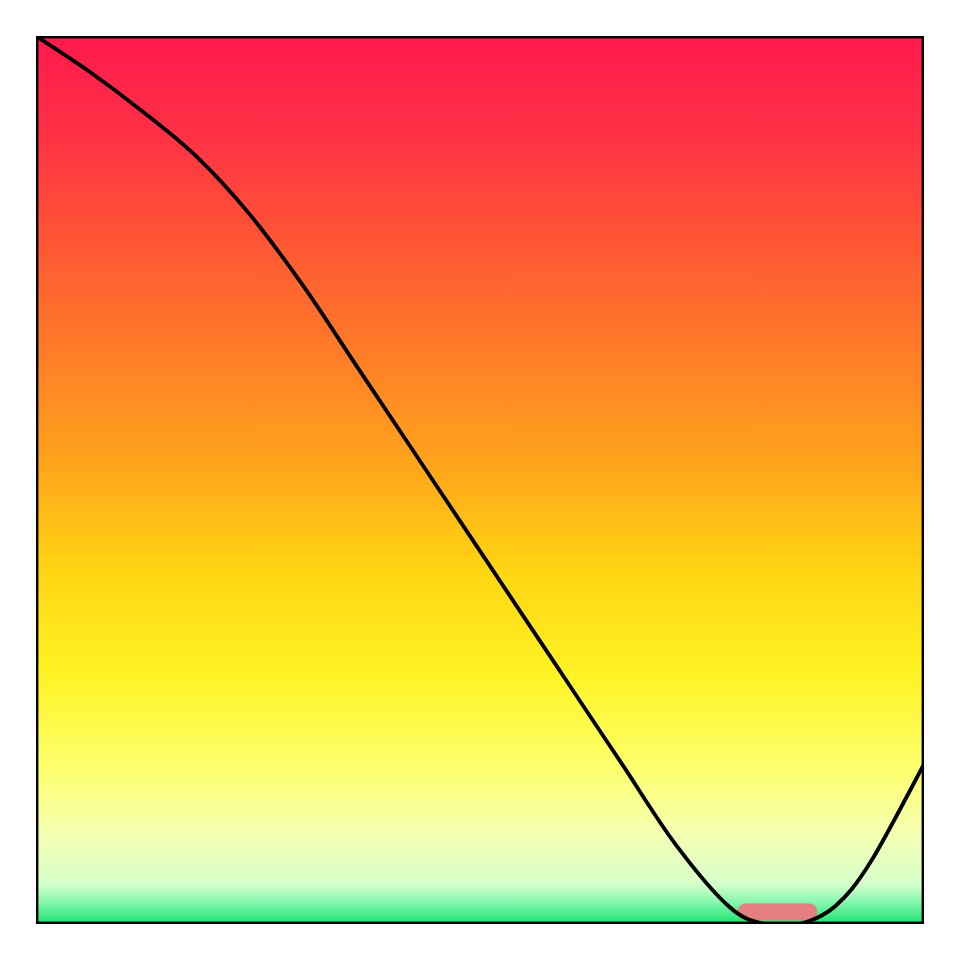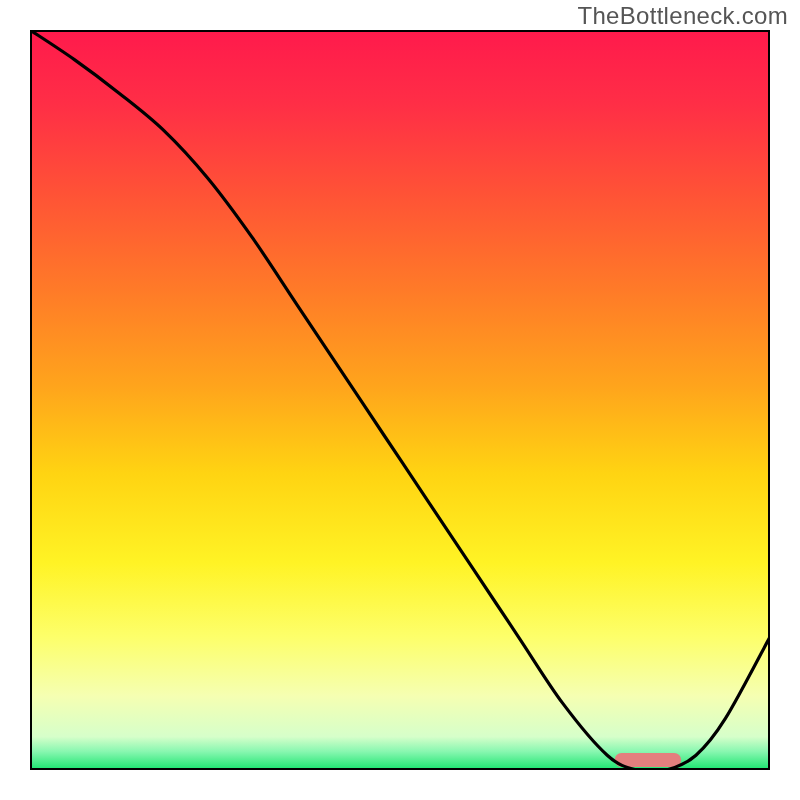--- a/index.html
+++ b/index.html
@@ -32,21 +32,20 @@
     height: 740px;
   }
   svg {
     display: block;
   }
 </style>
 </head>
 <body>
 
 <div class="container">
-  <div class="watermark">TheBottleneck.com</div>
 
   <div class="plot-area">
     <svg id="chart-svg" viewBox="0 0 740 740" width="740" height="740">
       <defs>
         <linearGradient id="bg-grad" x1="0" y1="0" x2="0" y2="1">
             <stop offset="0.00%" stop-color="#ff1a4c"></stop>
             <stop offset="10.00%" stop-color="#ff2e46"></stop>
             <stop offset="22.00%" stop-color="#ff5236"></stop>
             <stop offset="35.00%" stop-color="#ff7a28"></stop>
             <stop offset="48.00%" stop-color="#ffa41c"></stop>

